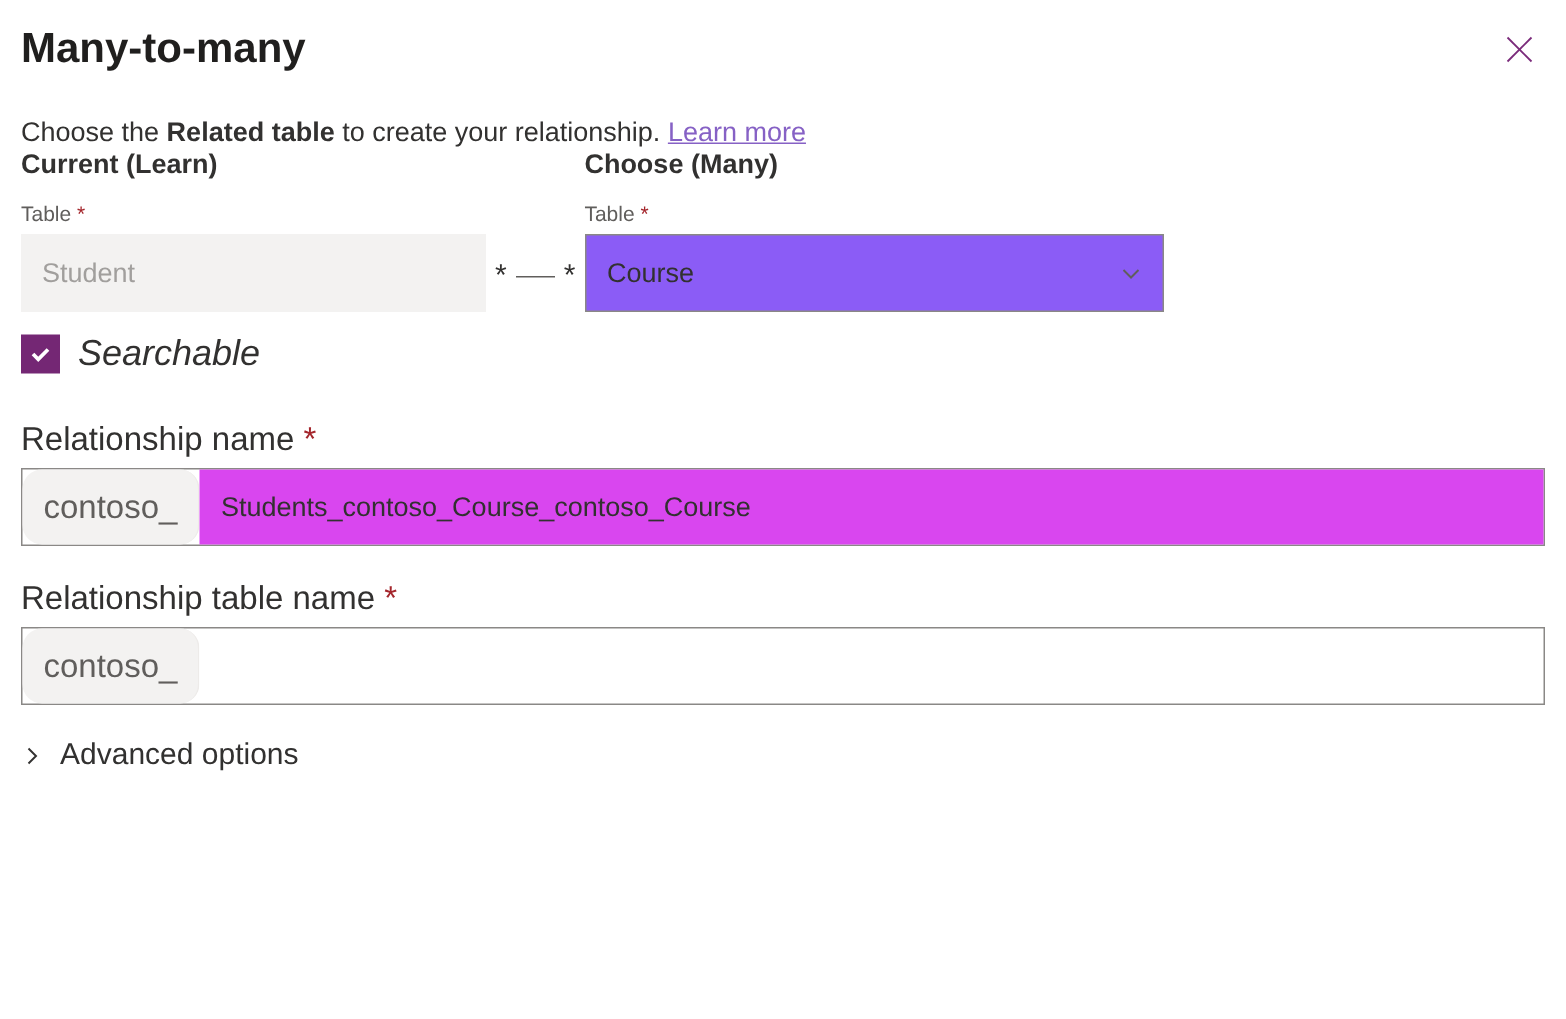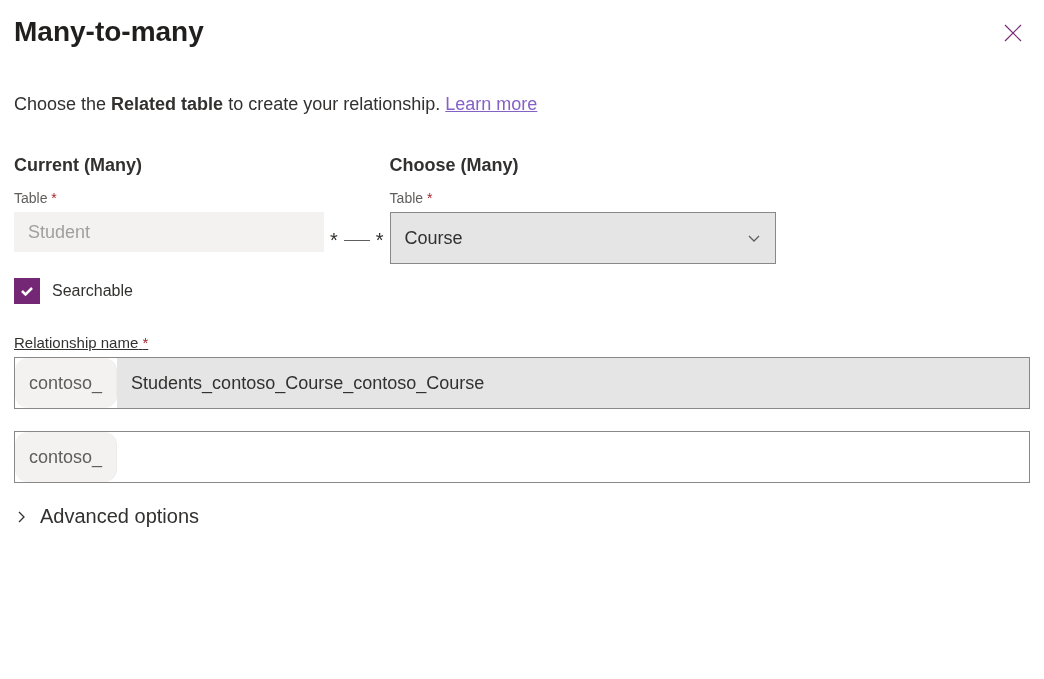--- a/index.html
+++ b/index.html
@@ -8,42 +8,41 @@
       background: #fff;
       color: #323130;
       padding: 16px 14px;
       width: 1044px;
       font-size: 14px;
     }
     .header {
       display: flex;
       justify-content: space-between;
       align-items: flex-start;
-      margin-bottom: 44px;
+      margin-bottom: 28px;
     }
     .title {
       font-size: 28px;
       font-weight: 700;
       color: #201f1e;
     }
     .close-btn {
       background: none;
       border: none;
       cursor: pointer;
       padding: 6px;
       color: #605e5c;
       display: flex;
       align-items: center;
       justify-content: center;
     }
     .close-btn svg { stroke: #7a2a7a; stroke-width: 1.2; }
     .subtitle {
       font-size: 18px;
       color: #323130;
-      margin-bottom: 40px;
     }
     .subtitle strong { font-weight: 700; }
     .learn-link {
       color: #8661c5;
       text-decoration: underline;
       cursor: pointer;
     }
     .columns {
       display: flex;
       align-items: flex-start;
@@ -80,27 +79,27 @@
     }
     .required {
       color: #a4262c;
     }
     .input-disabled {
       background: #f3f2f1;
       color: #a19f9d;
       padding: 12px 14px;
       font-size: 18px;
       border: none;
-      height: 40px;
+      height: 52px;
       display: flex;
       align-items: center;
     }
     .select {
       border: 1px solid #8a8886;
-      background: #e5e5e5;
+      background: #8b5cf6;
       padding: 10px 14px;
       font-size: 18px;
       color: #323130;
       height: 52px;
       width: 386px;
       display: flex;
       align-items: center;
       justify-content: space-between;
       cursor: pointer;
     }
@@ -119,56 +118,56 @@
       width: 26px;
       height: 26px;
       background: #742774;
       display: flex;
       align-items: center;
       justify-content: center;
       cursor: pointer;
     }
     .checkbox svg { stroke: #fff; stroke-width: 2.5; fill: none; }
     .checkbox-label {
-      font-size: 16px;
-      color: #323130;
+      font-size: 24px;
+      color: #323130;
+      font-style: italic;
     }
     .field-block { margin-bottom: 22px; }
     .field-label {
-      font-size: 15px;
+      font-size: 22px;
       font-weight: 400;
       color: #323130;
       margin-bottom: 6px;
-      text-decoration: underline;
     }
     .prefixed-input {
       display: flex;
       border: 1px solid #8a8886;
       height: 52px;
       width: 100%;
     }
     .prefix {
       background: #f3f2f1;
       color: #605e5c;
       padding: 0 14px;
       display: flex;
       align-items: center;
-      font-size: 18px;
+      font-size: 22px;
       border-right: 1px solid #edebe9;
       border-radius: 13px;
     }
     .text-input {
       flex: 1;
       border: none;
       outline: none;
       padding: 0 14px;
       font-size: 18px;
       font-family: inherit;
       color: #323130;
-      background: #e5e5e5;
+      background: #d946ef;
     }
     .adv-row {
       display: flex;
       align-items: center;
       gap: 12px;
       margin-top: 20px;
       cursor: pointer;
     }
     .adv-chevron {
       width: 14px;
@@ -192,21 +191,21 @@
     </svg>
   </button>
 </div>
 
 <p class="subtitle">
   <span>Choose the </span><strong>Related table</strong><span> to create your relationship. </span><a class="learn-link">Learn more</a>
 </p>
 
 <div class="columns">
   <div class="col col-left">
-    <div class="section-head">Current (Many)</div>
+    <div class="section-head">Current (Learn)</div>
     <div class="label">
       <span>Table</span> <span class="required">*</span>
     </div>
     <div class="input-disabled">Student</div>
   </div>
 
   <div class="connector">
     <span>*</span>
     <span class="line"></span>
     <span>*</span>
@@ -239,20 +238,23 @@
   <div class="field-label">
     <span>Relationship name</span> <span class="required">*</span>
   </div>
   <div class="prefixed-input">
     <div class="prefix">contoso_</div>
     <input class="text-input" type="text" value="Students_contoso_Course_contoso_Course" style="">
   </div>
 </div>
 
 <div class="field-block">
+  <div class="field-label">
+    <span>Relationship table name</span> <span class="required">*</span>
+  </div>
   <div class="prefixed-input">
     <div class="prefix">contoso_</div>
   </div>
 </div>
 
 <div class="adv-row">
   <svg class="adv-chevron" viewBox="0 0 14 14">
     <path d="M5 2 L10 7 L5 12" stroke="#323130" stroke-width="1.3" fill="none"></path>
   </svg>
   <span class="adv-label">Advanced options</span>

